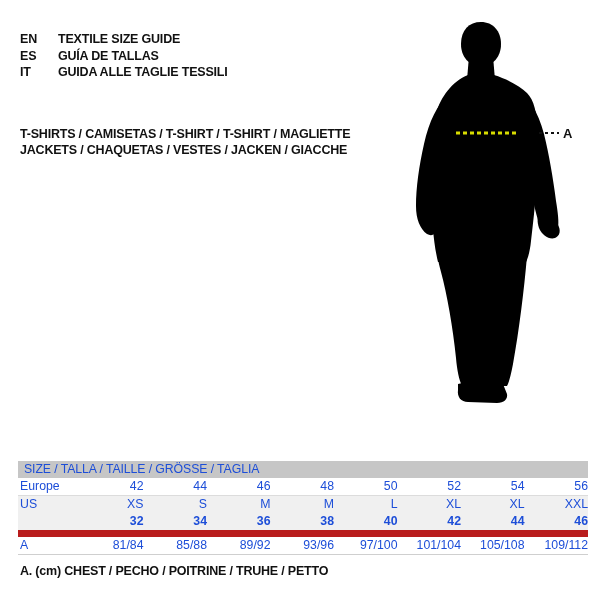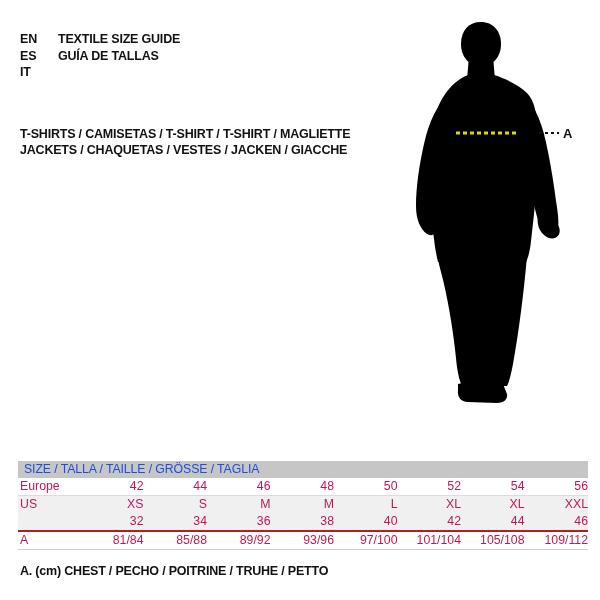--- a/index.html
+++ b/index.html
@@ -15,46 +15,47 @@
   
   .cat-block{position:absolute;left:20px;top:110px;}
   .cat-line{font-size:12.5px;font-weight:700;letter-spacing:-0.2px;line-height:16px;white-space:nowrap;}
   
   .figure-svg{position:absolute;left:400px;top:0px;width:175px;height:395px;}
   
   .man-title{position:absolute;left:20px;top:418px;font-size:12.5px;font-weight:700;letter-spacing:-0.2px;}
   
   .size-table{position:absolute;left:18px;top:445px;width:570px;font-size:12.3px;}
   .thead{height:17px;line-height:17px;background:#c6c6c6;color:#1d4ed8;padding-left:6px;letter-spacing:-0.1px;}
-  .trow{display:grid;grid-template-columns:62px repeat(8,1fr);height:17px;line-height:17px;color:#be185d;}
+  .trow{display:grid;grid-template-columns:62px repeat(8,1fr);height:17px;line-height:17px;color:#1d4ed8;}
   .trow .rlabel{text-align:left;padding-left:2px;}
   .trow .cell{text-align:right;}
   .row-europe{background:#ffffff;border-bottom:1px solid #dcdcdc;}
   .row-us{background:#f0f0f0;}
-  .row-uk{background:#f0f0f0;border-bottom:2px solid #b91c1c;}
+  .row-uk{background:#f0f0f0;border-bottom:7px solid #b91c1c;font-weight:bold;}
   .row-a{background:#ffffff;border-bottom:1px solid #cfcfcf;}
   
   .footnote{position:absolute;left:20px;top:548px;font-size:12.5px;font-weight:700;letter-spacing:-0.2px;}
 </style>
 </head>
 <body>
 
 <div class="canvas">
 
   <div class="lang-block">
     <div class="lang-row">
       <span class="lang-code">EN</span>
       <span class="lang-label">TEXTILE SIZE GUIDE</span>
     </div>
     <div class="lang-row">
       <span class="lang-code">ES</span>
       <span class="lang-label">GUÍA DE TALLAS</span>
     </div>
     <div class="lang-row">
       <span class="lang-code">IT</span>
+      <span class="lang-label">GUIDA ALLE TAGLIE TESSILI</span>
     </div>
   </div>
 
   <div class="cat-block">
     <div class="cat-line">T-SHIRTS / CAMISETAS / T-SHIRT / T-SHIRT / MAGLIETTE</div>
     <div class="cat-line">JACKETS / CHAQUETAS / VESTES / JACKEN / GIACCHE</div>
   </div>
 
   <svg class="figure-svg" viewBox="400 0 175 395" xmlns="http://www.w3.org/2000/svg">
     <g fill="#000000">

